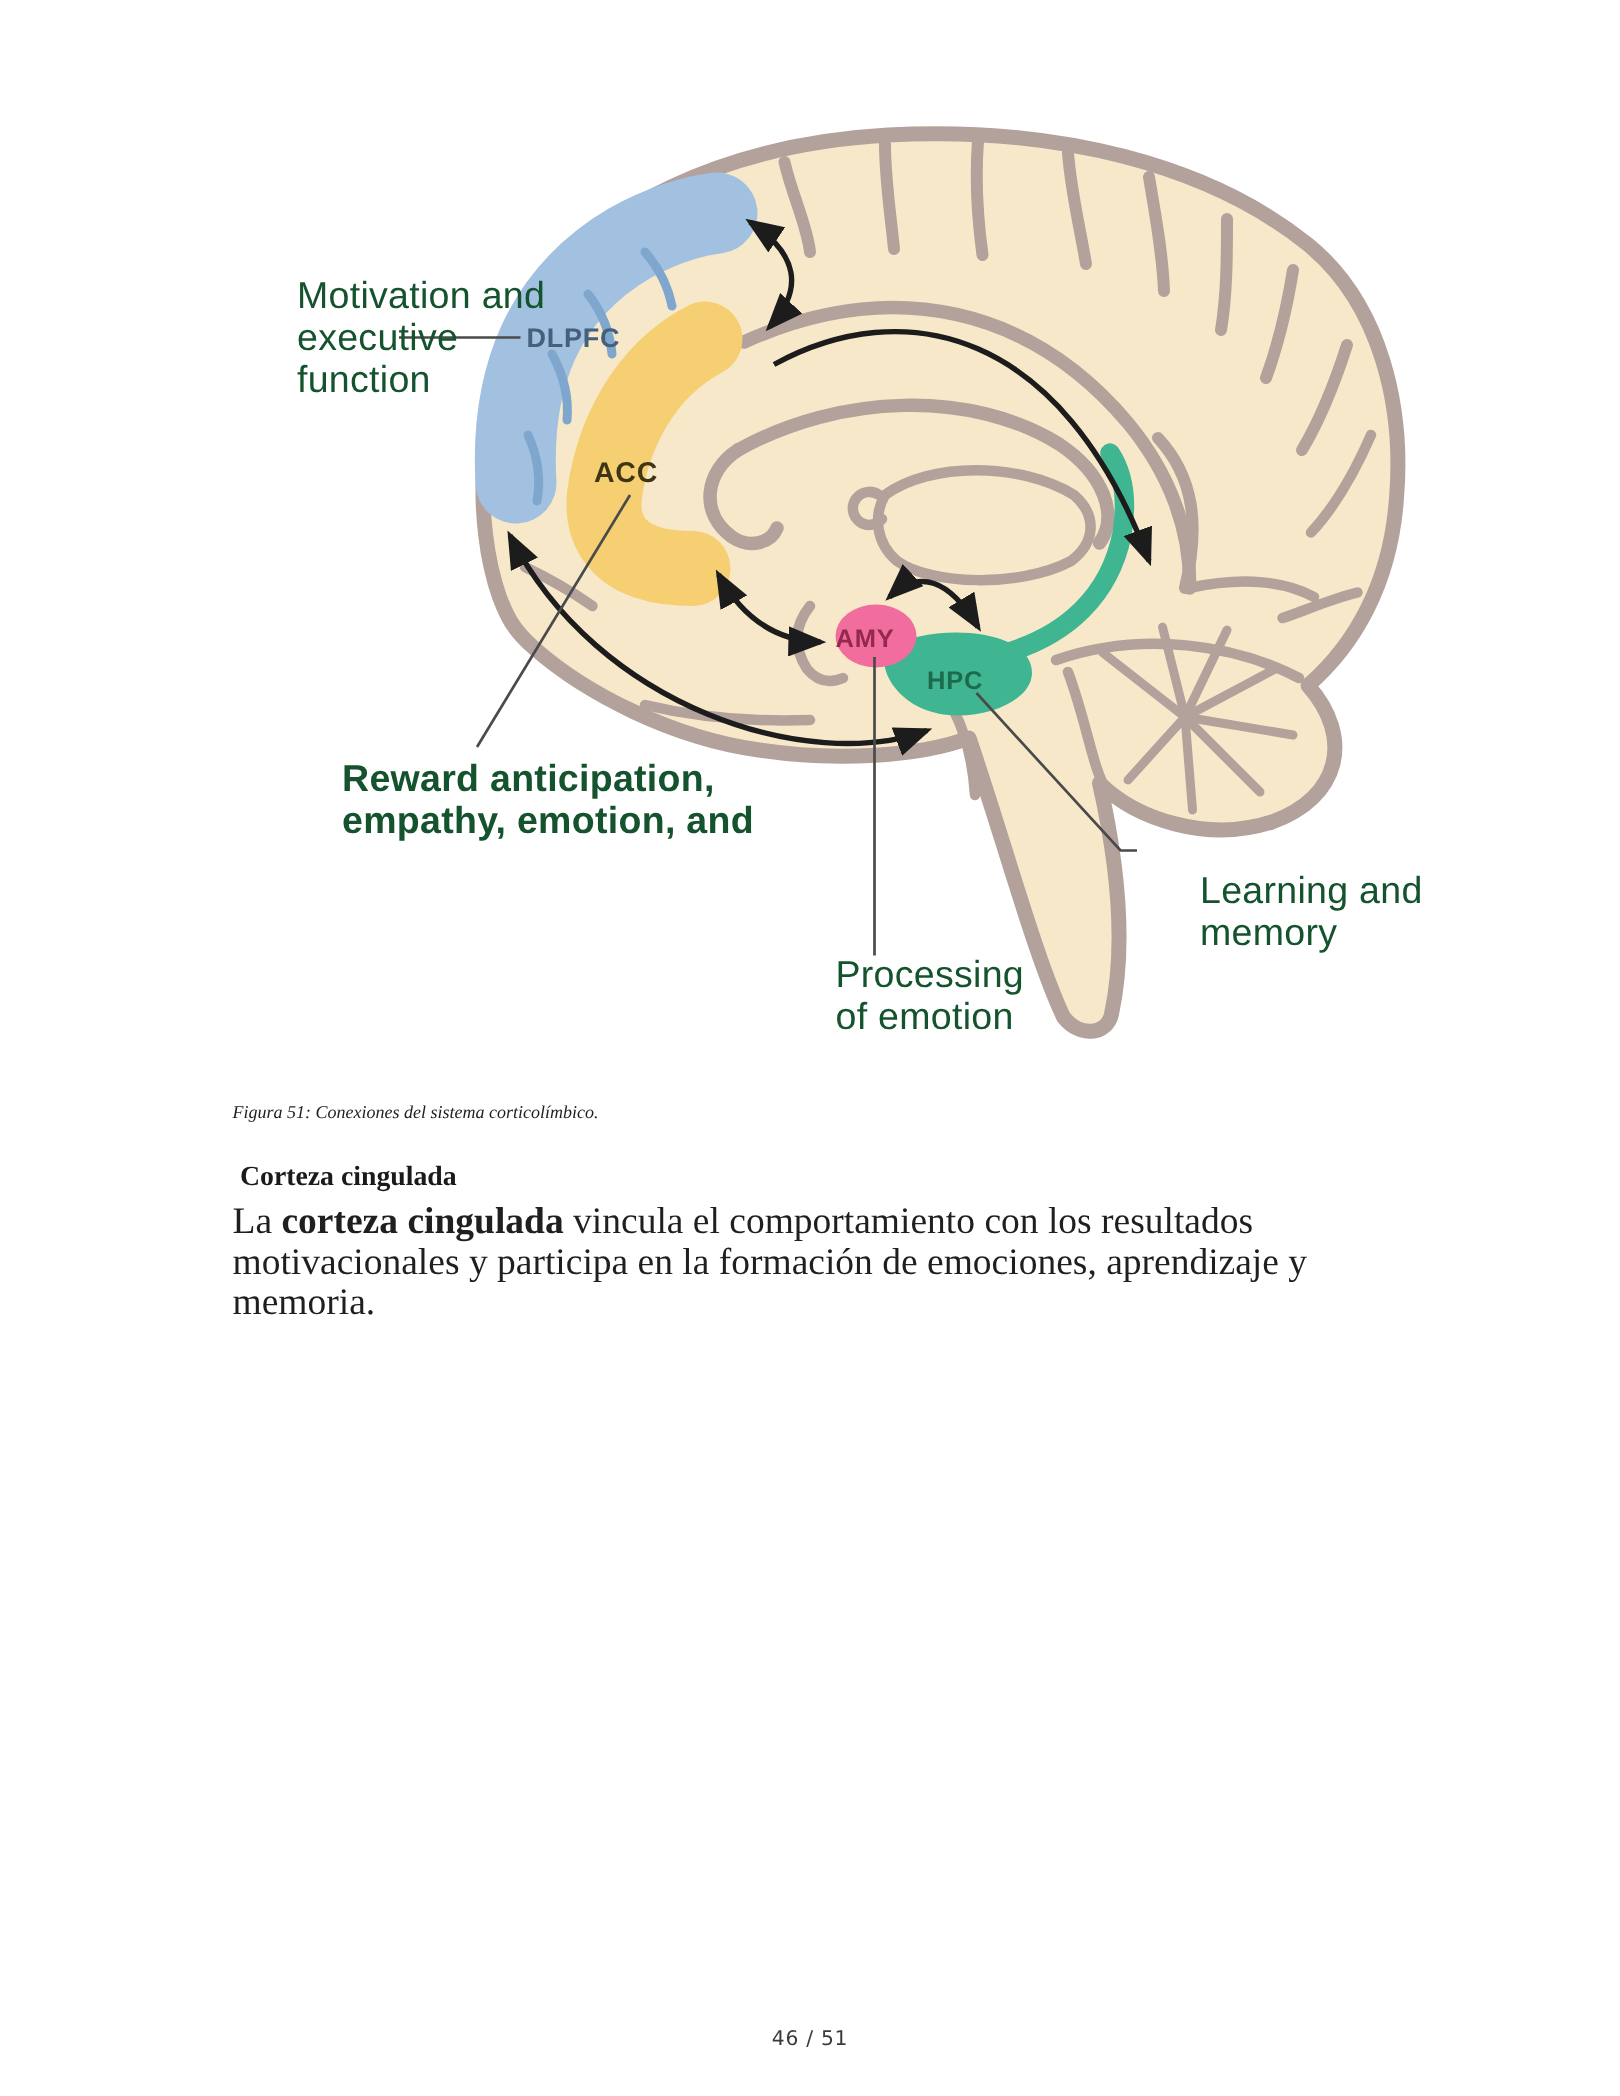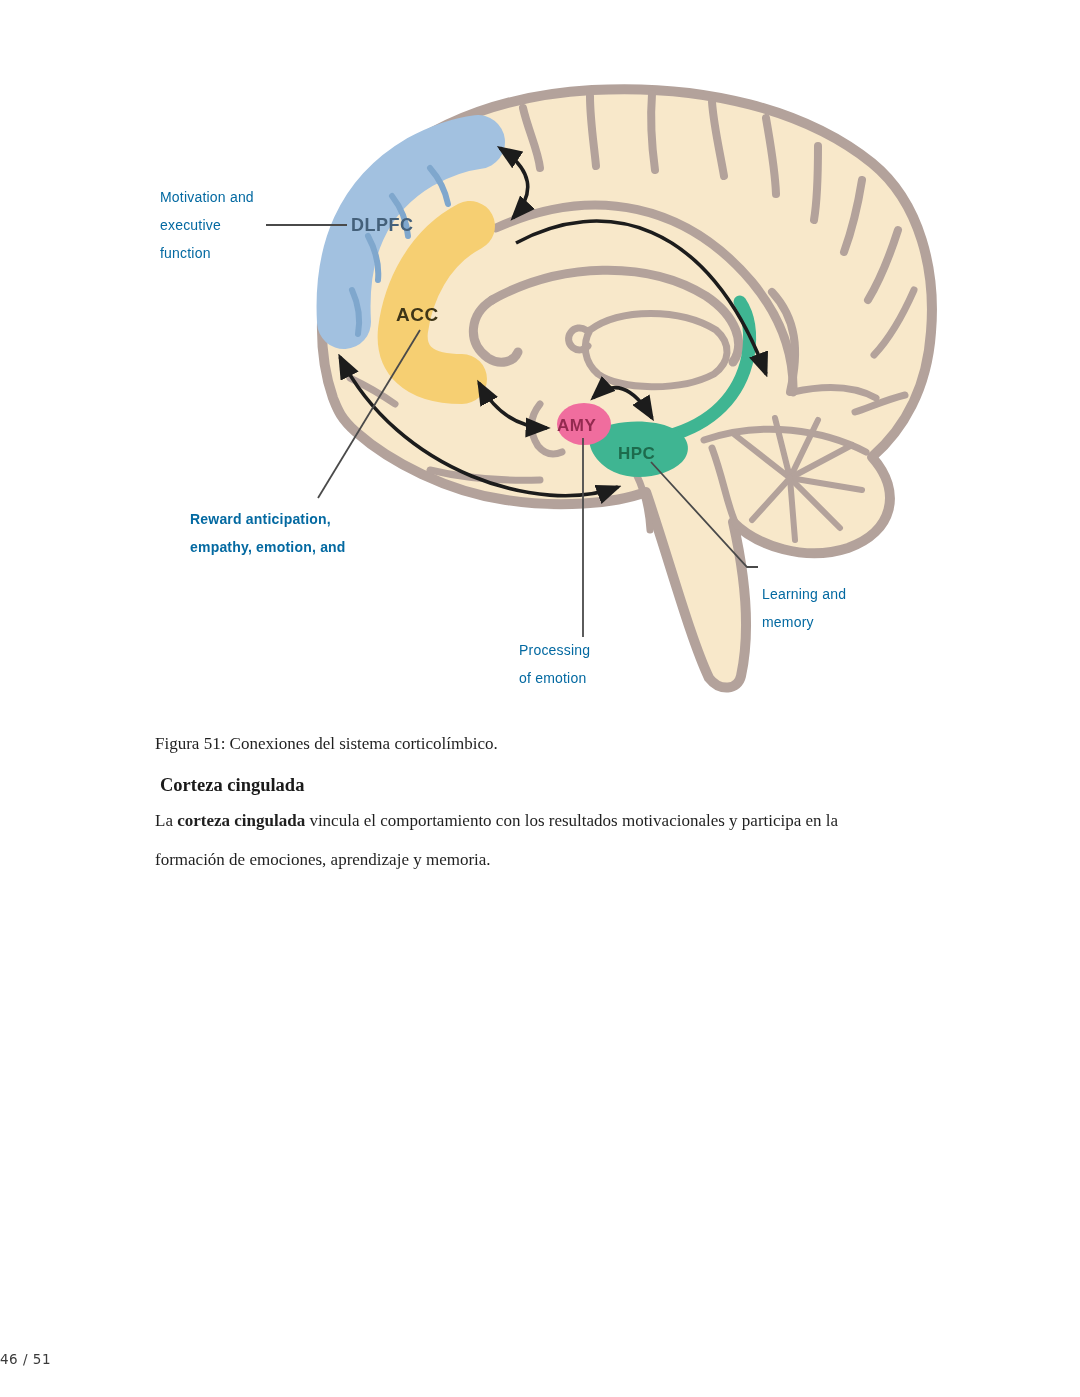--- a/index.html
+++ b/index.html
@@ -8,41 +8,43 @@
     width:1080px;height:1397px;
     background:#ffffff;
     font-family:"Liberation Sans",sans-serif;
     overflow:hidden;
   }
   .figure-wrap{position:absolute;left:0;top:0;width:1080px;height:715px;}
   .figure-wrap svg{position:absolute;left:0;top:0;}
   .ann{
     position:absolute;
     font-family:"Liberation Sans",sans-serif;
-    font-size:14px;line-height:28px;
-    color:#0369a1;letter-spacing:0.2px;
+    font-size:25px;line-height:28px;
+    color:#14532d;letter-spacing:0.2px;
     white-space:nowrap;
+    margin-left:38px;
   }
   .caption{
     position:absolute;left:155px;top:734px;
     font-family:"Liberation Serif",serif;
-    font-size:17px;color:#1f1f1f;
+    font-style:italic;font-size:12px;color:#1f1f1f;
   }
   .section-heading{
     position:absolute;left:160px;top:775px;
     font-family:"Liberation Serif",serif;
     font-weight:bold;font-size:18.5px;color:#1a1a1a;
   }
   .body-paragraph{
     position:absolute;left:155px;top:801px;width:735px;
     font-family:"Liberation Serif",serif;
-    font-size:17px;line-height:39px;color:#1f1f1f;
+    font-size:25px;line-height:27px;color:#1f1f1f;
   }
   .footer{
     position:absolute;left:0;right:0;top:1351px;
+    text-align:center;
     font-family:"DejaVu Sans",sans-serif;
     font-size:13.5px;color:#3a3a3a;letter-spacing:0.5px;
   }
 </style>
 </head>
 <body>
 
 <div class="page">
 
   <div class="figure-wrap">

